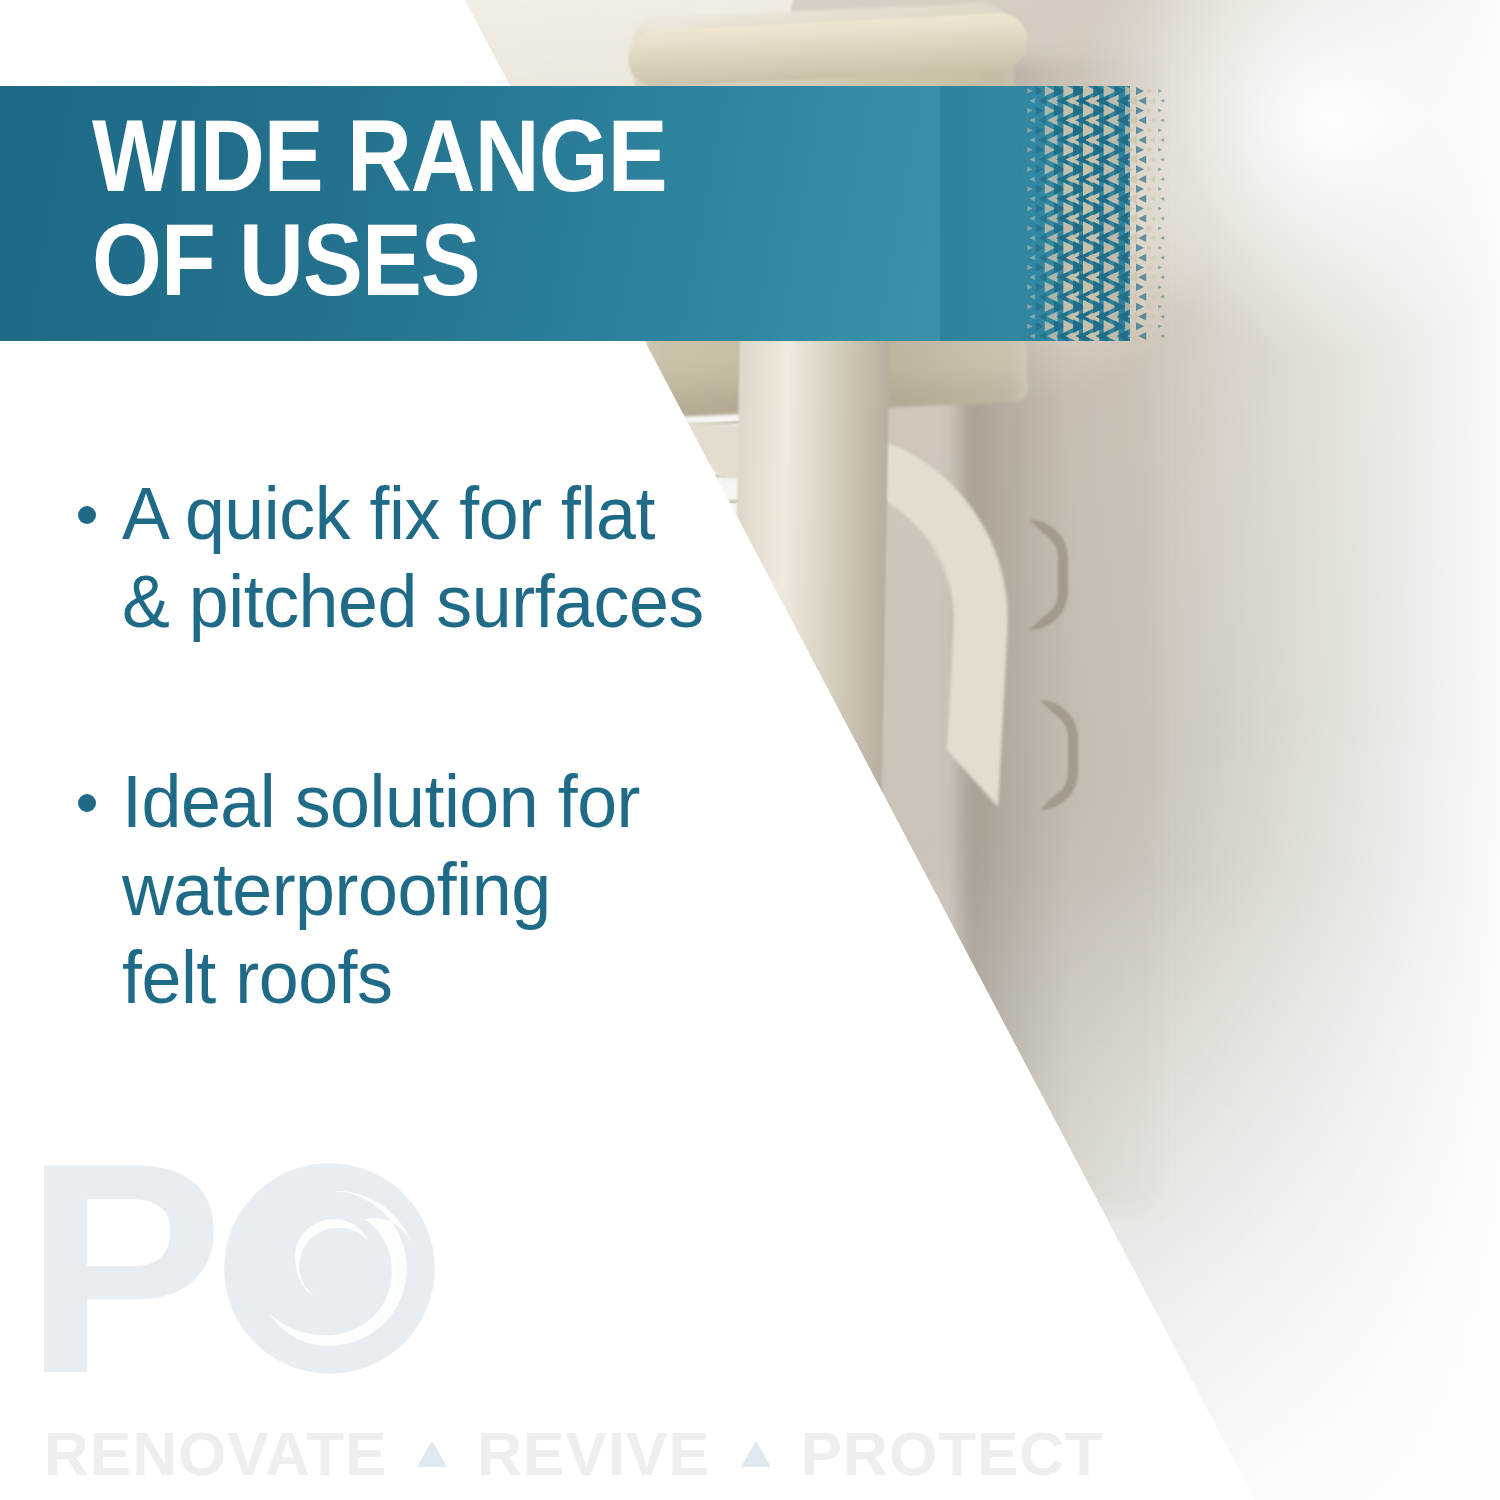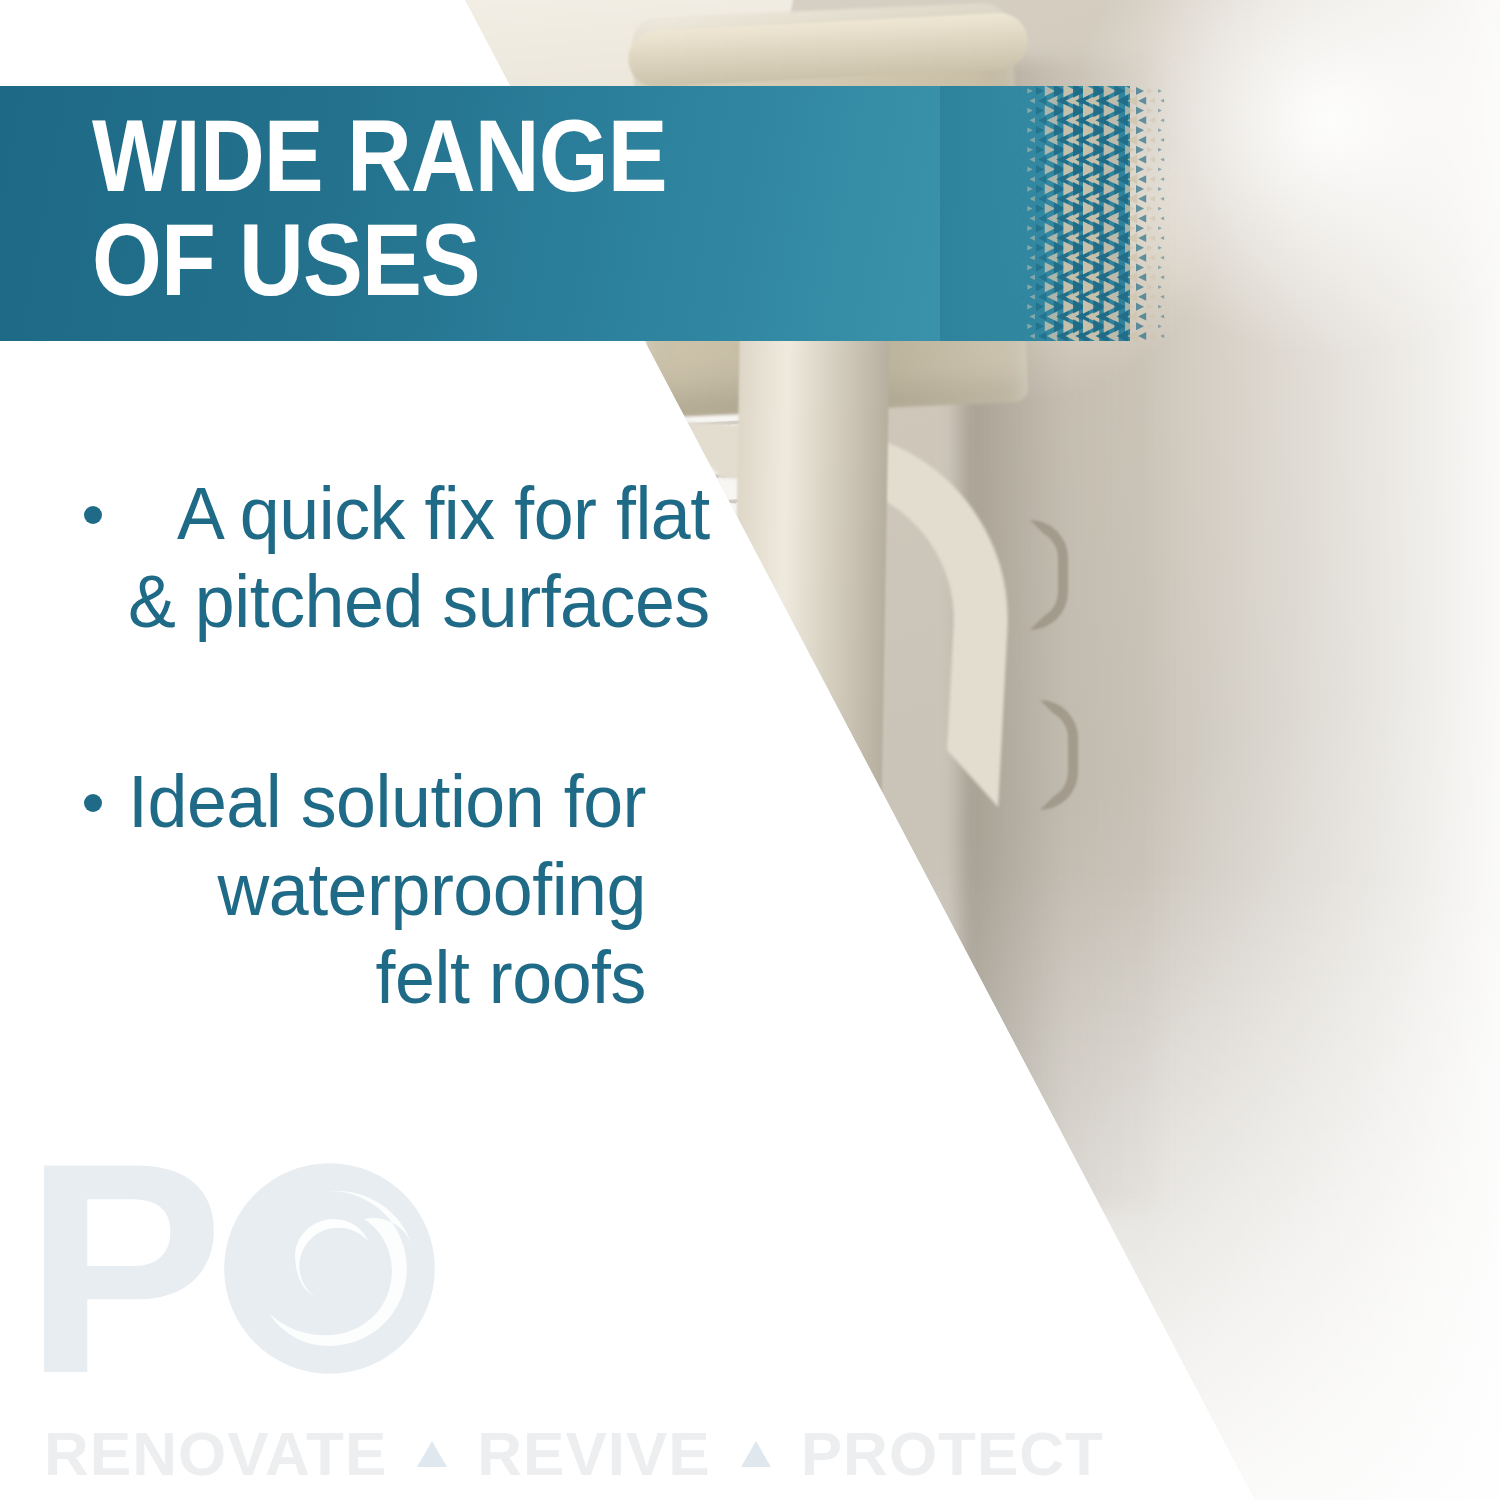--- a/index.html
+++ b/index.html
@@ -155,21 +155,21 @@
     font-size:102px;
     line-height:104px;
     letter-spacing:-1px;
     transform:scaleX(.88);
     transform-origin:left top;
     white-space:pre-line;
   }
 
   
   .bullets{
-    position:absolute;left:84px;top:470px;width:920px;text-align:right;
+    position:absolute;left:78px;top:470px;width:920px;
   }
   .bullet{
     display:flex;align-items:flex-start;
     color:#1f6b87;
     font-family:"Liberation Sans",sans-serif;
     font-weight:normal;
     font-size:74px;
     line-height:88px;
     letter-spacing:-.5px;
   }

